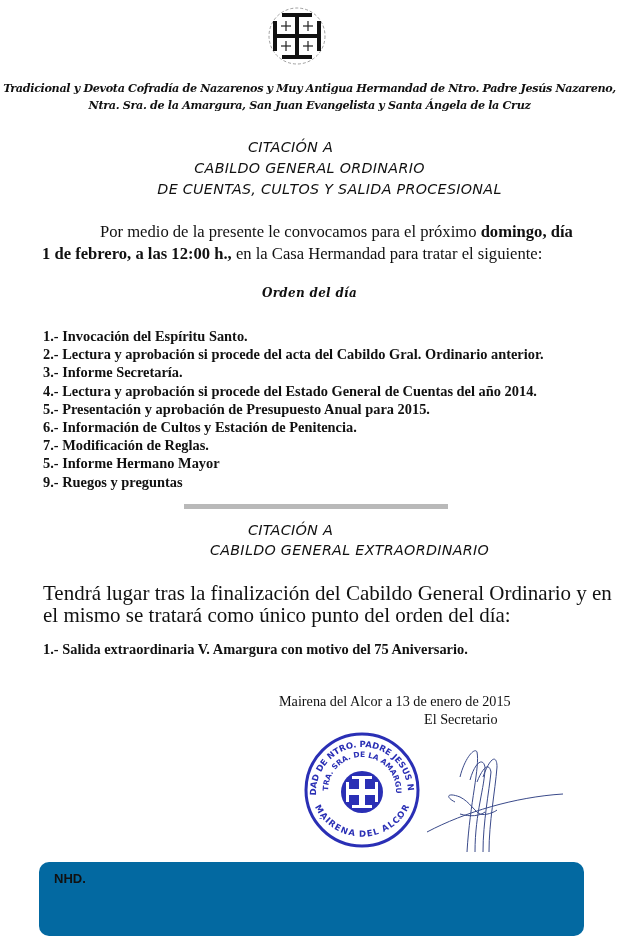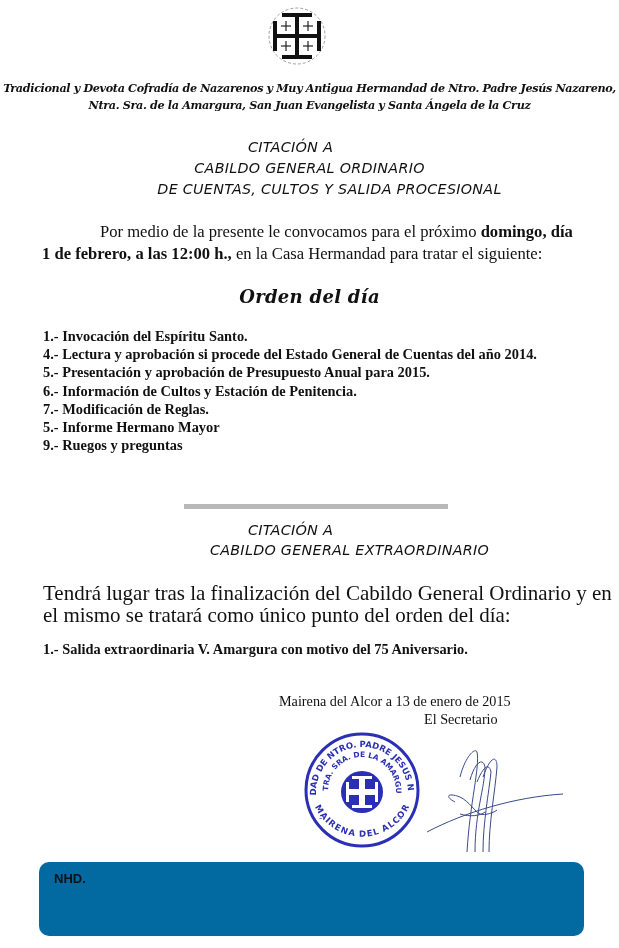--- a/index.html
+++ b/index.html
@@ -4,21 +4,21 @@
   <style>
     html, body { margin: 0; padding: 0; background: #ffffff; }
     body { width: 619px; height: 948px; position: relative; overflow: hidden; color: #111; font-family: "DejaVu Serif", serif; }
     .abs { position: absolute; }
     .logo { left: 265px; top: 6px; width: 64px; height: 60px; }
     .brotherhood { left: 0; width: 619px; text-align: center; font-family: "DejaVu Serif", serif; font-style: italic; font-weight: bold; font-size: 11.2px; line-height: 17px; letter-spacing: -0.35px; }
     .citacion { font-family: "DejaVu Sans", sans-serif; font-style: italic; font-size: 14.5px; letter-spacing: 0.2px; }
     .cabildo { left: 0; width: 619px; text-align: center; font-family: "DejaVu Sans", sans-serif; font-style: italic; font-size: 14.3px; letter-spacing: 0.3px; line-height: 21px; }
     .intro { left: 42px; width: 570px; font-family: "Liberation Serif", serif; font-size: 16.6px; line-height: 22px; }
     .intro b { font-weight: bold; }
-    .orden { left: 0; width: 619px; text-align: center; font-family: "DejaVu Serif", serif; font-style: italic; font-weight: bold; font-size: 18px; letter-spacing: 0.3px; }
+    .orden { left: 0; width: 619px; text-align: center; font-family: "DejaVu Serif", serif; font-style: italic; font-weight: bold; font-size: 12px; letter-spacing: 0.3px; }
     .agenda { left: 43px; top: 327px; margin: 0; padding: 0; list-style: none; font-family: "Liberation Serif", serif; font-weight: bold; font-size: 14.4px; line-height: 18.2px; }
     .agenda li { white-space: nowrap; }
     .divider { left: 184px; top: 504px; width: 264px; height: 5px; background: #b9b9b9; }
     .extra-text { left: 43px; top: 582px; width: 575px; font-family: "Liberation Serif", serif; font-size: 21px; line-height: 22px; }
     .extra-item { left: 43px; top: 641px; font-family: "Liberation Serif", serif; font-weight: bold; font-size: 14.4px; white-space: nowrap; }
     .place-date { left: 279px; top: 693px; font-family: "Liberation Serif", serif; font-size: 14.2px; white-space: nowrap; }
     .secretary { left: 424px; top: 711px; font-family: "Liberation Serif", serif; font-size: 14.2px; white-space: nowrap; }
     .seal { left: 302px; top: 731px; width: 120px; height: 118px; }
     .signature { left: 425px; top: 742px; width: 140px; height: 112px; }
     .nhd-box { left: 39px; top: 862px; width: 545px; height: 74px; background: #0369a1; border-radius: 10px; }
@@ -62,20 +62,22 @@
   </div>
   <div style="white-space:nowrap;">
     <b>1 de febrero, a las 12:00 h.,</b><span>  en la Casa Hermandad para tratar el siguiente:</span>
   </div>
 </div>
 
 <div class="abs orden" style="top:286px;">Orden del día</div>
 
 <ul class="abs agenda">
   <li>1.- Invocación del  Espíritu Santo.</li>
+  <li>2.- Lectura y aprobación si procede del acta del Cabildo Gral. Ordinario anterior.</li>
+  <li>3.- Informe Secretaría.</li>
   <li>4.- Lectura y aprobación si procede del Estado General de Cuentas del año 2014.</li>
   <li>5.- Presentación y aprobación de Presupuesto Anual para 2015.</li>
   <li>6.- Información de Cultos y Estación de Penitencia.</li>
   <li>7.- Modificación de Reglas.</li>
   <li>5.- Informe Hermano Mayor</li>
   <li>9.- Ruegos y preguntas</li>
 </ul>
 
 <div class="abs divider"></div>
 

